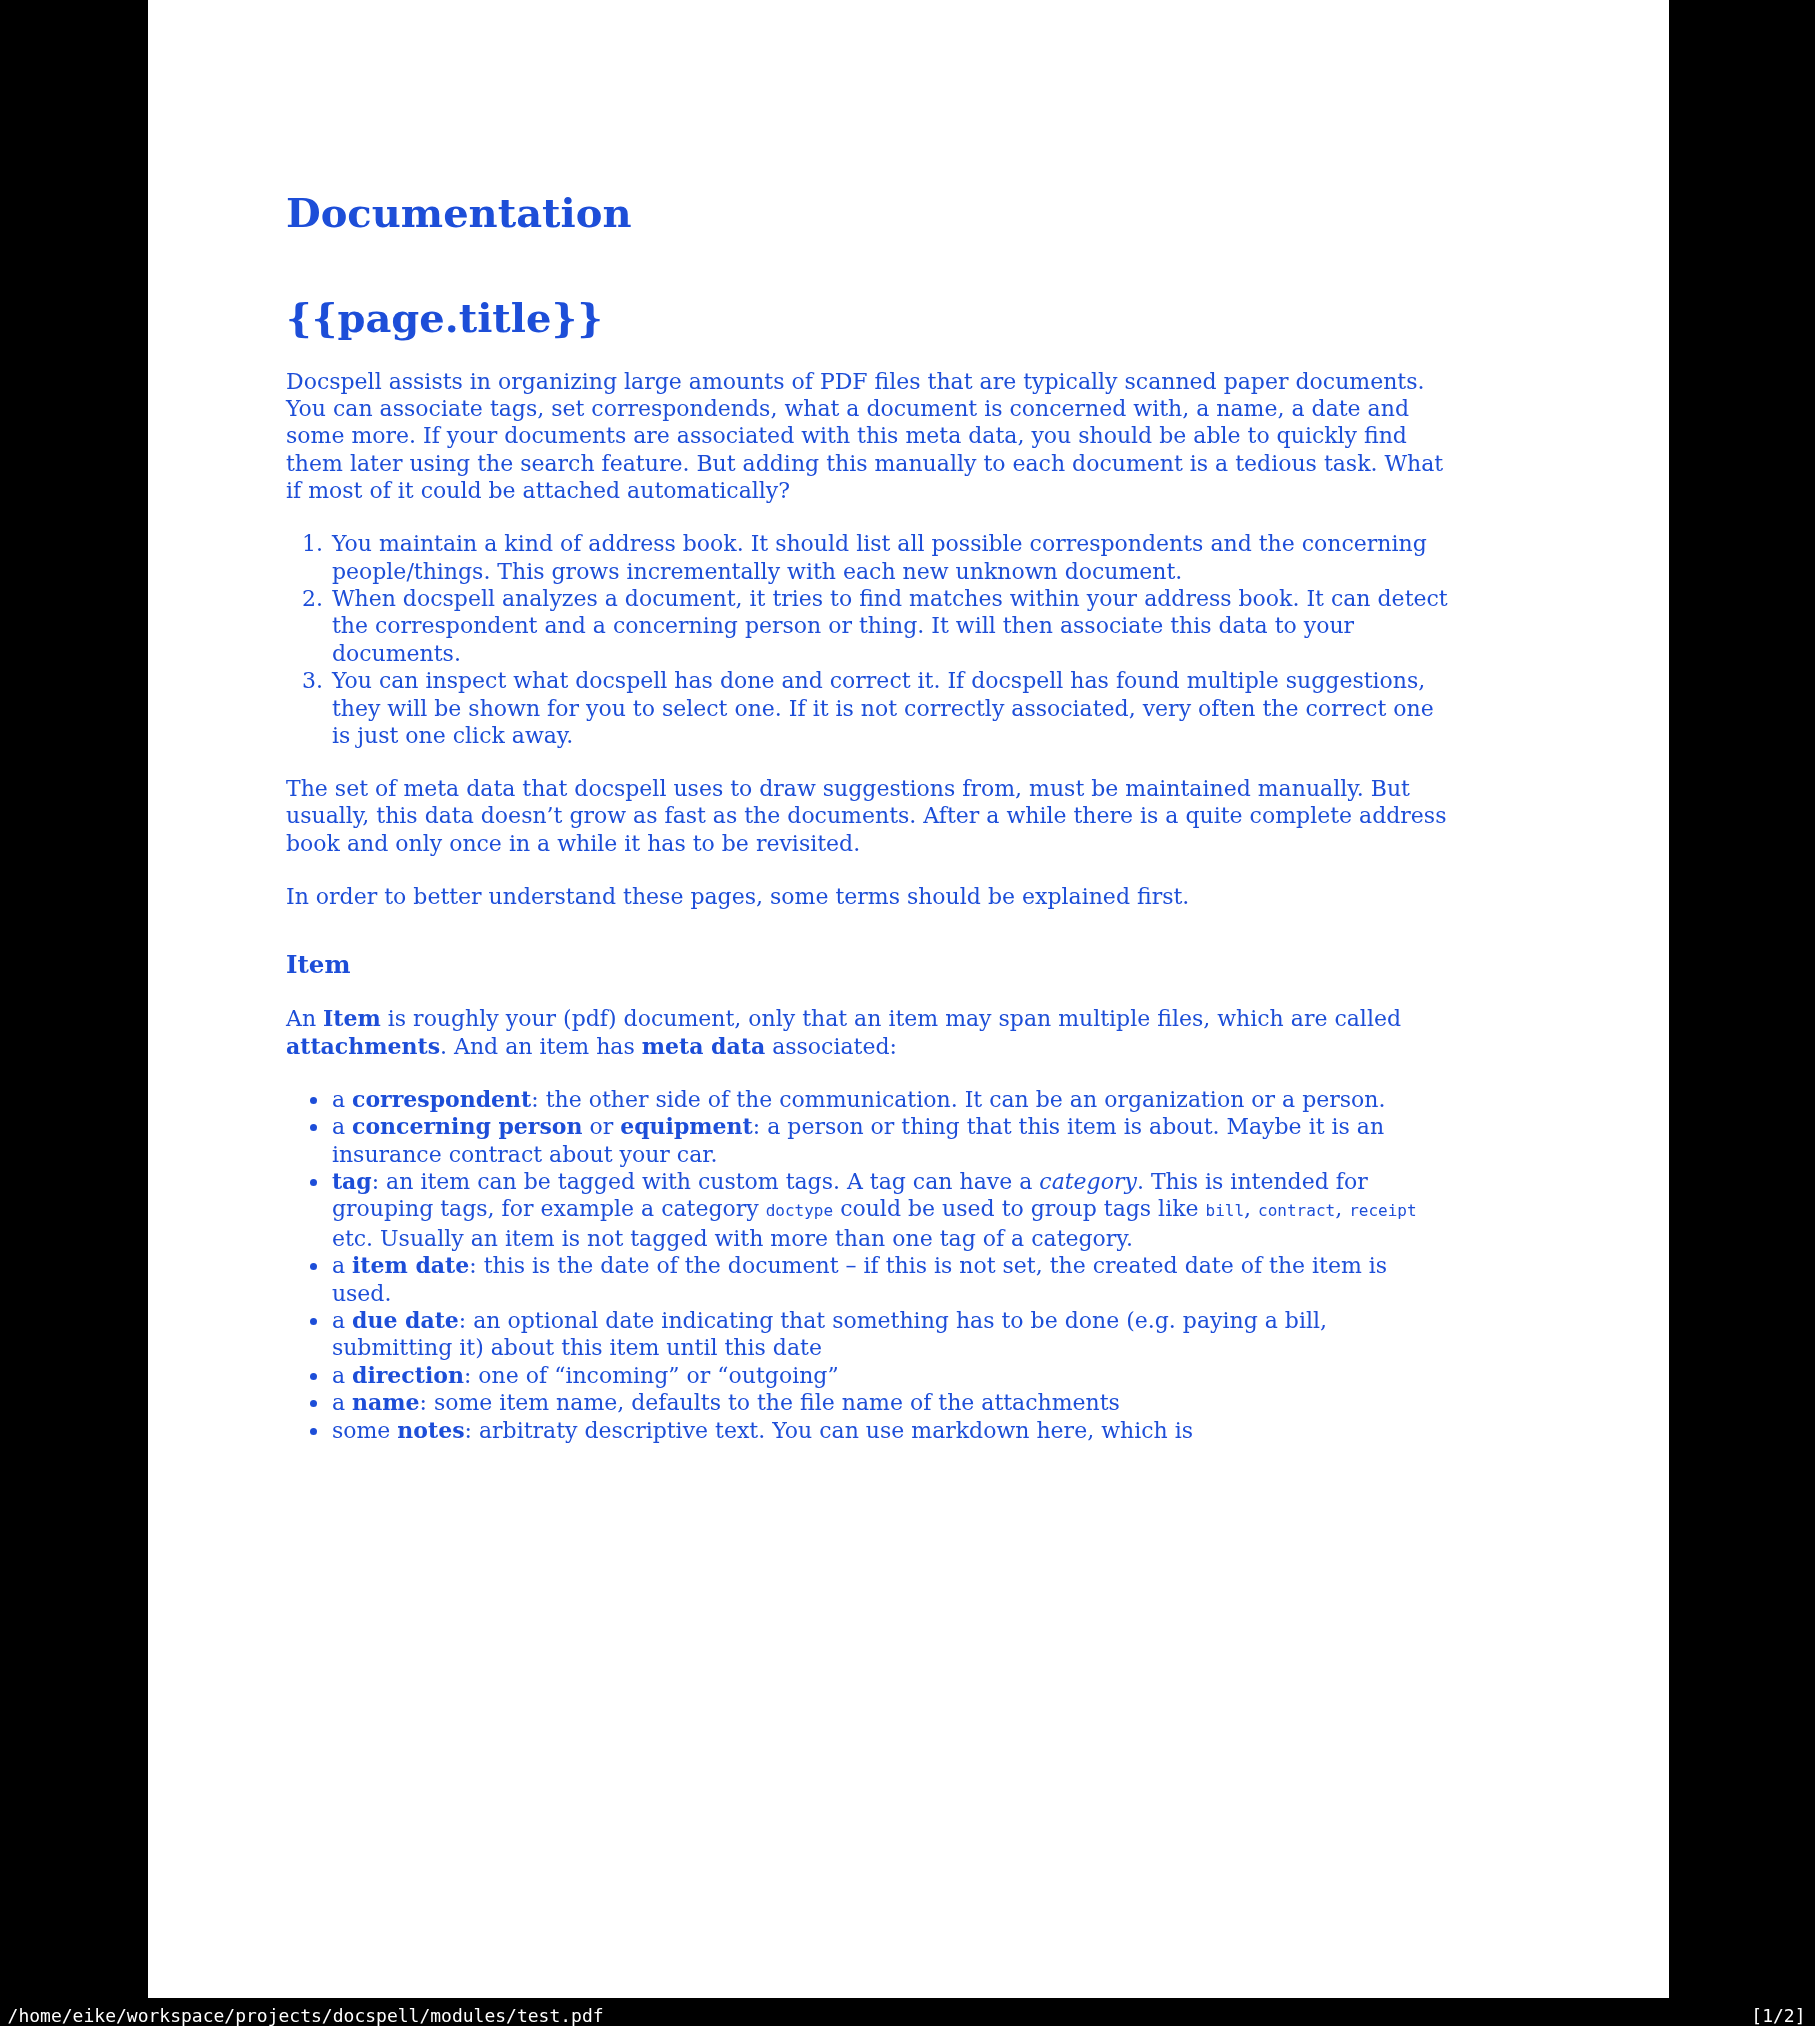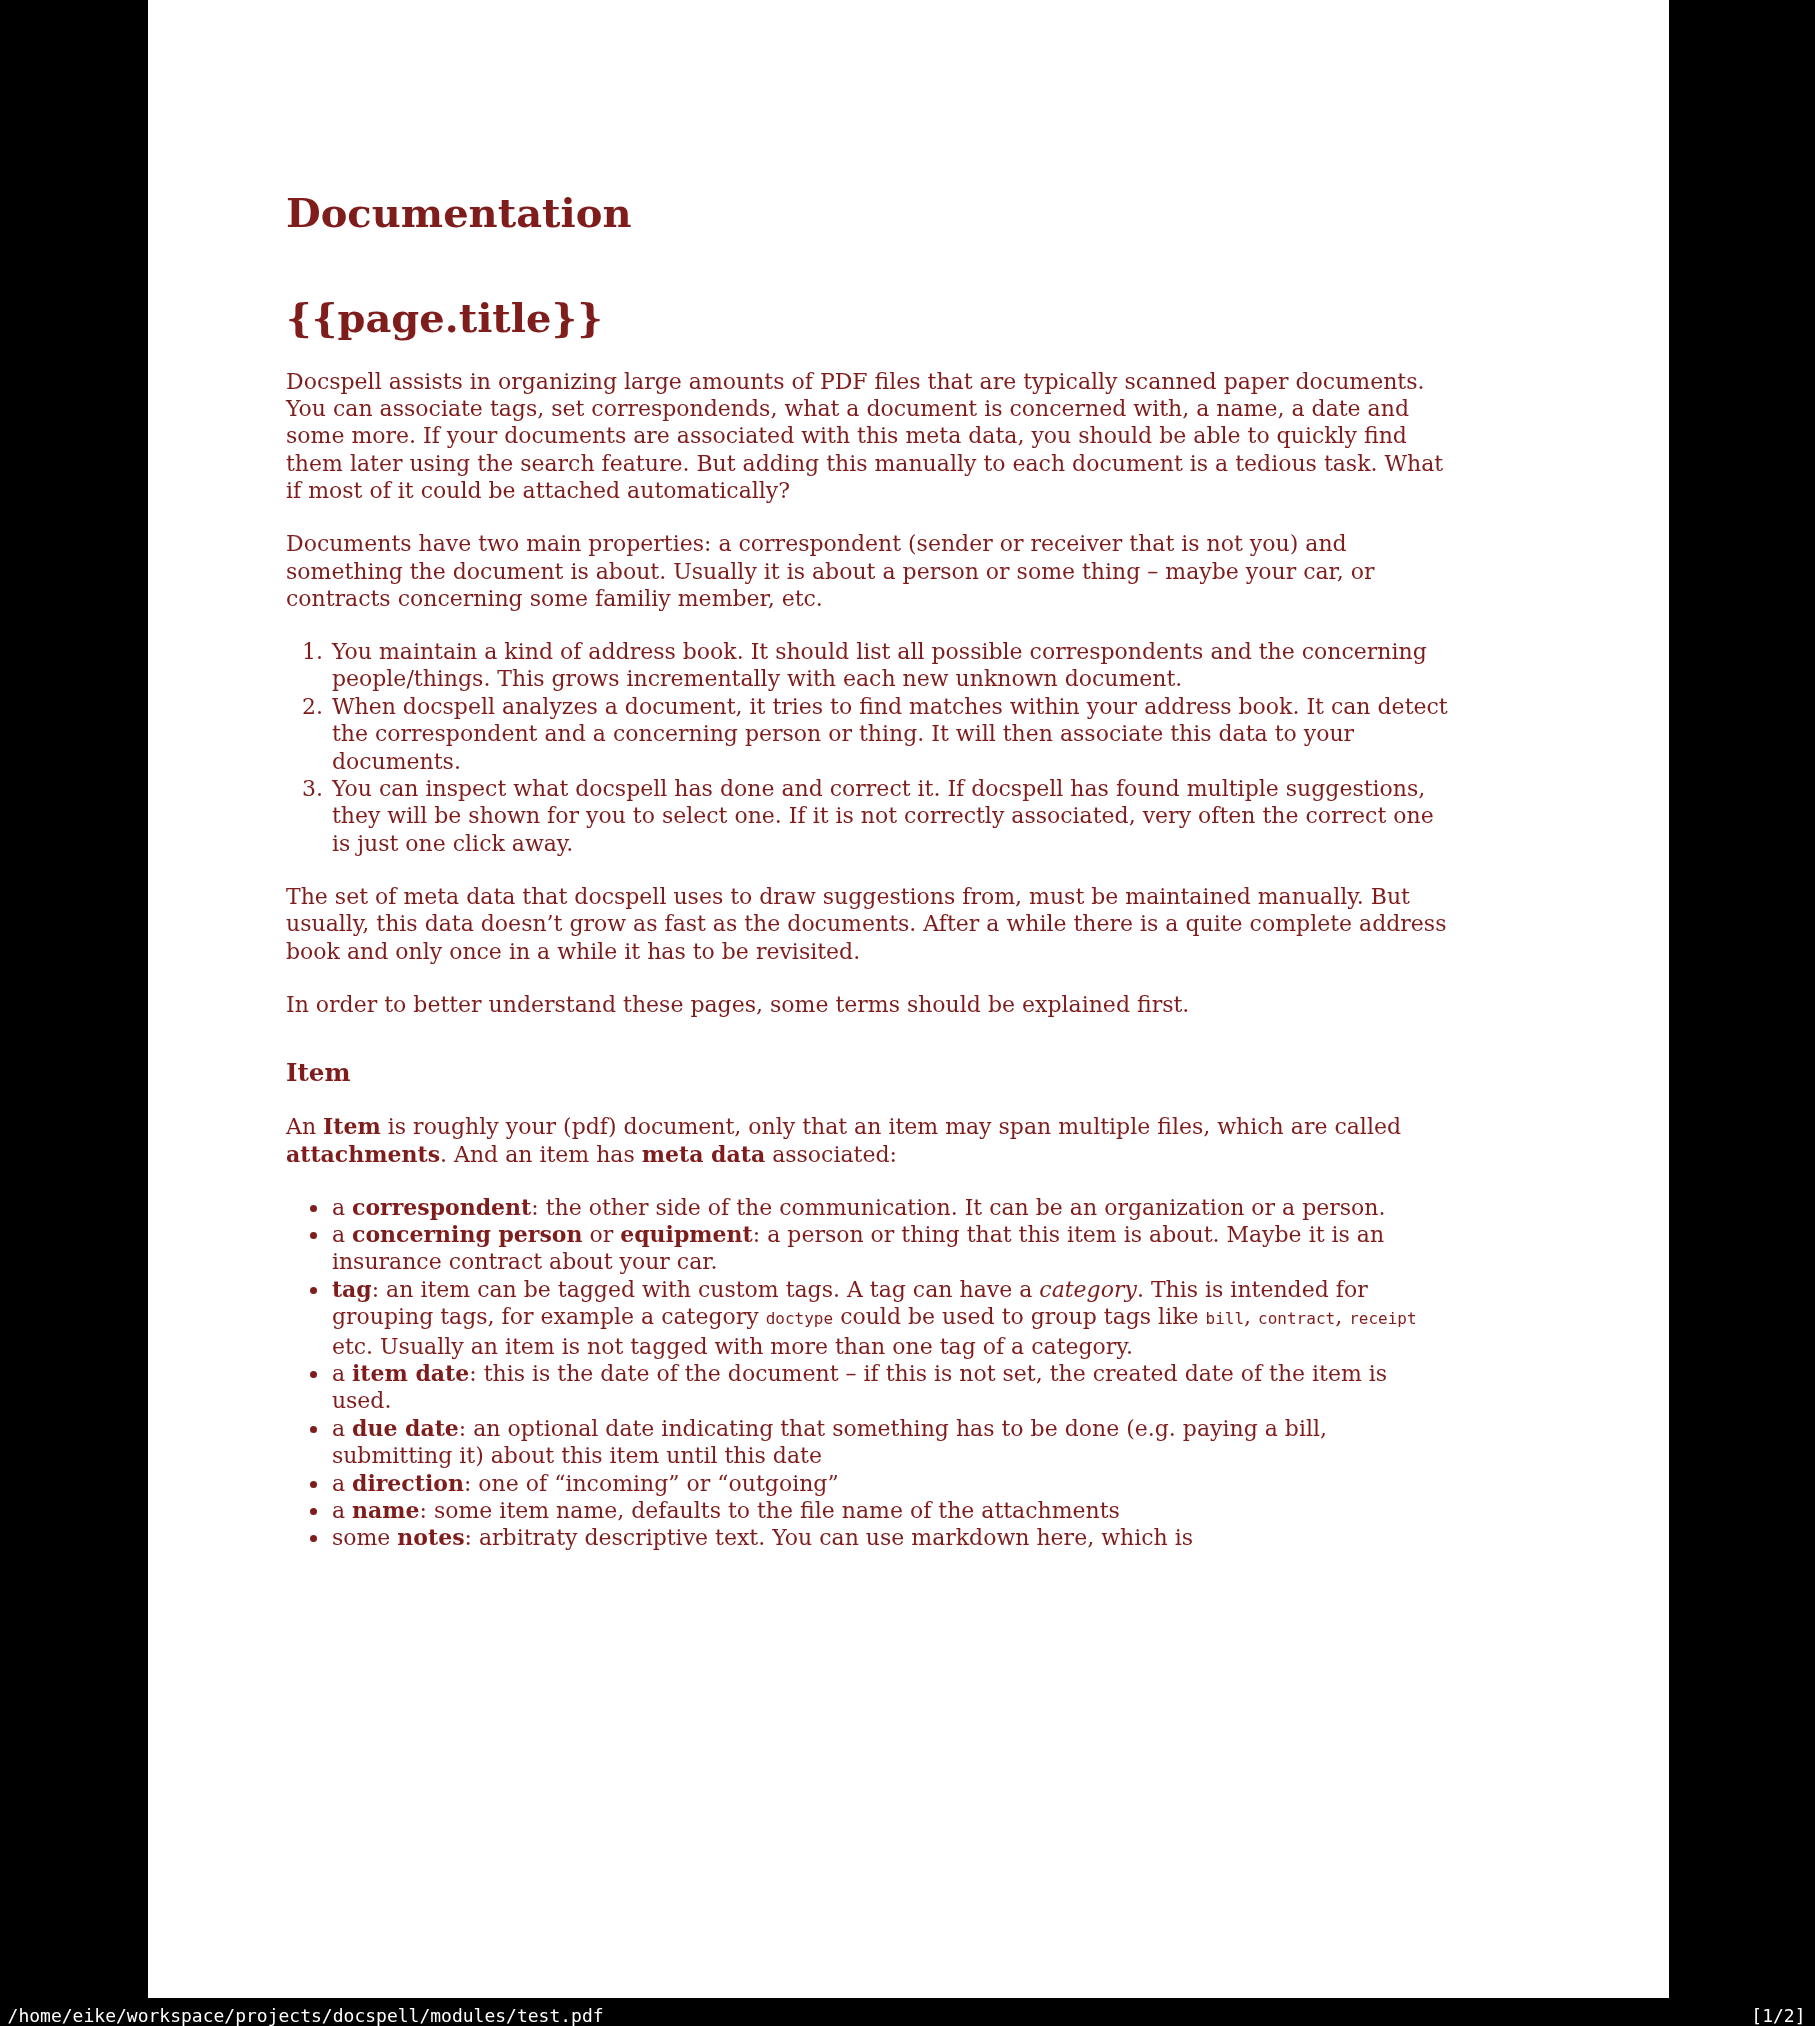--- a/index.html
+++ b/index.html
@@ -16,21 +16,21 @@
   .pdf-page {
     position: absolute;
     left: 148px;
     top: 0;
     width: 1521px;
     height: 1998px;
     background: #ffffff;
   }
   .page-content {
     padding: 189px 219px 0 138px;
-    color: #7f1d1d;
+    color: #1d4ed8;
     font-size: 22px;
     line-height: 27.4px;
   }
   .page-content h1 {
     font-size: 40px;
     line-height: 1.2;
     font-weight: bold;
     margin: 0;
   }
   .page-content h1 + h1 { margin-top: 57px; }
@@ -78,21 +78,20 @@
 </head>
 <body>
 
 <div class="viewer">
 
   <div class="pdf-page">
     <div class="page-content">
         <h1><span>Documentation</span></h1>
         <h1><span>{{page.title}}</span></h1>
         <p><span>Docspell assists in organizing large amounts of PDF files that are typically scanned paper documents. You can associate tags, set correspondends, what a document is concerned with, a name, a date and some more. If your documents are associated with this meta data, you should be able to quickly find them later using the search feature. But adding this manually to each document is a tedious task. What if most of it could be attached automatically?</span></p>
-        <p><span>Documents have two main properties: a correspondent (sender or receiver that is not you) and something the document is about. Usually it is about a person or some thing – maybe your car, or contracts concerning some familiy member, etc.</span></p>
         <ol>
           <li><span>You maintain a kind of address book. It should list all possible correspondents and the concerning people/things. This grows incrementally with each new unknown document.</span></li>
           <li><span>When docspell analyzes a document, it tries to find matches within your address book. It can detect the correspondent and a concerning person or thing. It will then associate this data to your documents.</span></li>
           <li><span>You can inspect what docspell has done and correct it. If docspell has found multiple suggestions, they will be shown for you to select one. If it is not correctly associated, very often the correct one is just one click away.</span></li>
         </ol>
         <p><span>The set of meta data that docspell uses to draw suggestions from, must be maintained manually. But usually, this data doesn’t grow as fast as the documents. After a while there is a quite complete address book and only once in a while it has to be revisited.</span></p>
         <p><span>In order to better understand these pages, some terms should be explained first.</span></p>
         <h3><span>Item</span></h3>
         <p><span>An </span><strong>Item</strong><span> is roughly your (pdf) document, only that an item may span multiple files, which are called </span><strong>attachments</strong><span>. And an item has </span><strong>meta data</strong><span> associated:</span></p>
         <ul>

